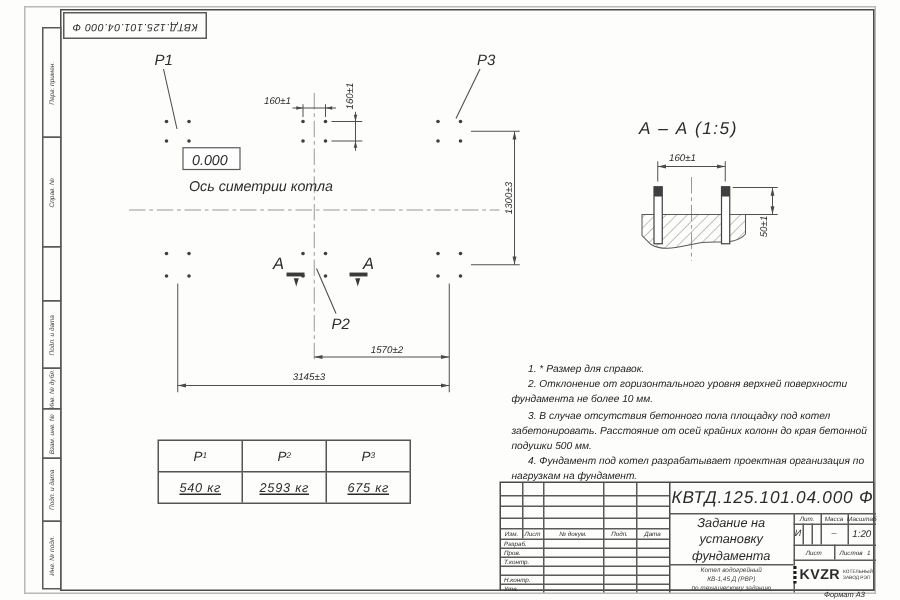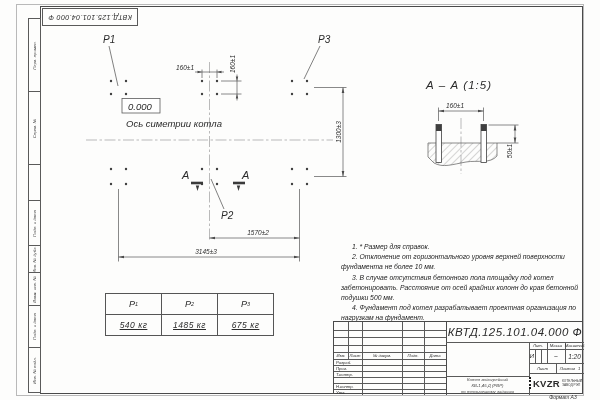--- a/index.html
+++ b/index.html
@@ -191,21 +191,21 @@
     </div>
   <div class="cell hdr">
       <span>P</span>
       <sub>2</sub>
     </div>
   <div class="cell hdr">
       <span>P</span>
       <sub>3</sub>
     </div>
   <div class="cell val">540 кг</div>
-  <div class="cell val">1485 кг</div>
+  <div class="cell val">2593 кг</div>
   <div class="cell val">675 кг</div>
 </div>
 
 <div class="abs tb">
 
   <div class="vl" style="left:14px;top:0;height:37px;"></div>
   <div class="vl" style="left:28px;top:0;height:73px;"></div>
   <div class="vl" style="left:68px;top:0;height:73px;"></div>
   <div class="vl" style="left:90px;top:0;height:73px;"></div>
   <div class="vl" style="left:112px;top:0;height:73px;width:1.3px;background:#4a4a4a;"></div>
@@ -238,20 +238,25 @@
   <div class="txt" style="left:90px;top:30px;width:22px;height:7px;font-size:4.2px;">Дата</div>
 
   <div class="txt lft" style="left:0;top:37px;width:28px;height:6px;font-size:4.2px;">Разраб.</div>
   <div class="txt lft" style="left:0;top:43px;width:28px;height:6px;font-size:4.2px;">Пров.</div>
   <div class="txt lft" style="left:0;top:49px;width:28px;height:6px;font-size:4.2px;">Т.контр.</div>
   <div class="txt lft" style="left:0;top:61px;width:28px;height:6px;font-size:4.2px;">Н.контр.</div>
   <div class="txt lft" style="left:0;top:67px;width:28px;height:6px;font-size:4.2px;">Утв.</div>
 
   <div class="txt" style="left:112px;top:0;width:138px;height:20px;font-size:11.5px;letter-spacing:.5px;">КВТД.125.101.04.000  Ф</div>
 
+  <div class="abs" style="left:112px;top:20px;width:83px;height:34px;display:flex;flex-direction:column;align-items:center;justify-content:center;font-size:8.5px;font-style:italic;line-height:11px;">
+    <div>Задание на</div>
+    <div>установку</div>
+    <div>фундамента</div>
+  </div>
 
   <div class="abs" style="left:112px;top:54px;width:83px;height:19px;display:flex;flex-direction:column;align-items:center;justify-content:center;font-size:4.3px;font-style:italic;line-height:6px;color:#444;">
     <div>Котел водогрейный</div>
     <div>КВ-1,45 Д (РВР)</div>
     <div>по техническому заданию</div>
   </div>
 
   <div class="txt" style="left:195px;top:20px;width:18px;height:7px;font-size:4.2px;">Лит.</div>
   <div class="txt" style="left:213px;top:20px;width:18px;height:7px;font-size:4.2px;">Масса</div>
   <div class="txt" style="left:231px;top:20px;width:19px;height:7px;font-size:4.2px;">Масштаб</div>

